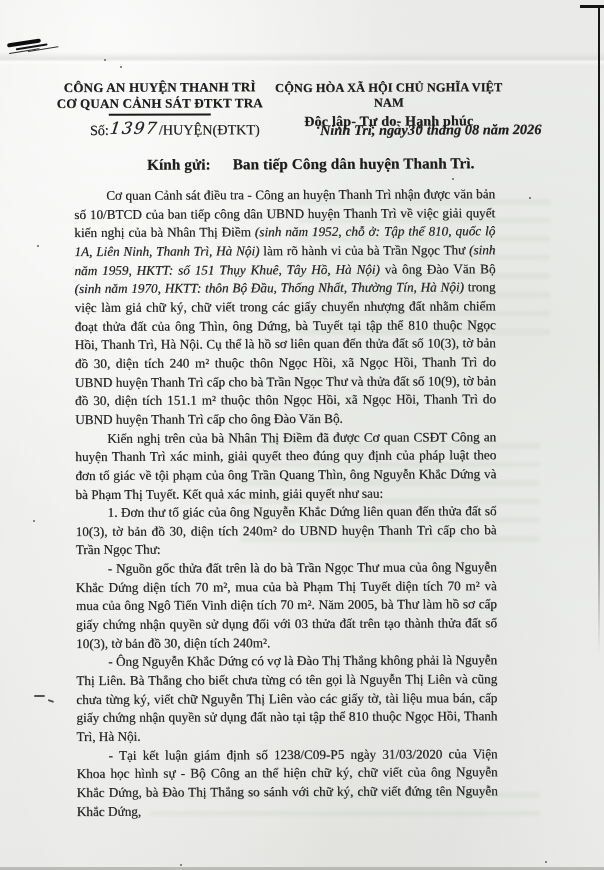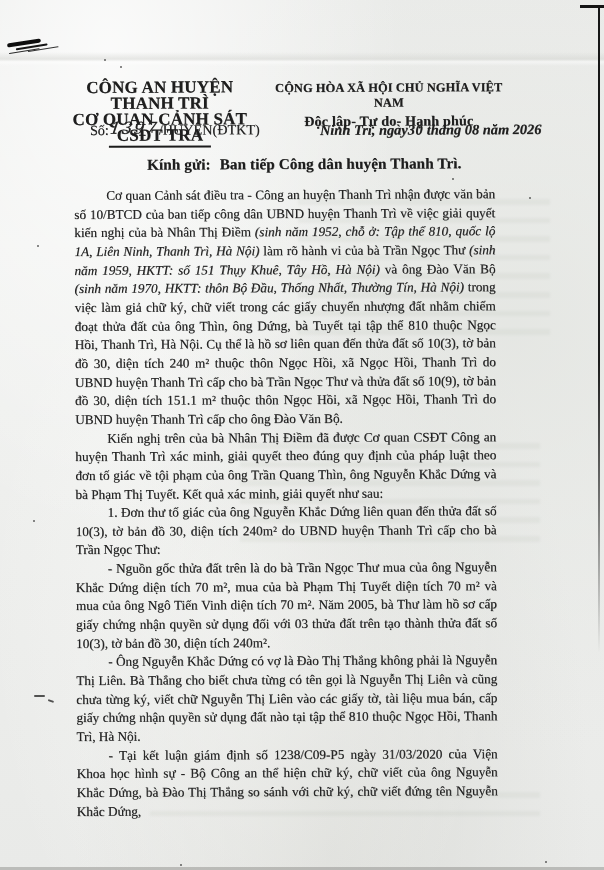--- a/index.html
+++ b/index.html
@@ -15,35 +15,35 @@
       radial-gradient(ellipse at 85% 38%, rgba(226,228,224,.8), transparent 55%),
       radial-gradient(ellipse at 40% 70%, rgba(252,252,250,.5), transparent 50%),
       radial-gradient(ellipse at 55% 98%, rgba(219,220,216,.9), transparent 55%),
       linear-gradient(180deg,#ebecea 0%,#f1f2f0 28%,#edeeec 65%,#e9eae8 100%);
   }
   .tilt{position:absolute;inset:0;transform:rotate(-0.25deg);transform-origin:50% 45%;}
   .sheet *{text-shadow:0.35px 0.25px 0.35px rgba(25,25,25,0.55);}
 
   
   .hdr-left{position:absolute;left:55px;top:79px;width:212px;text-align:center;
-    font-weight:bold;font-size:17px;line-height:16px;letter-spacing:.2px;color:#1e1e1e;}
+    font-weight:bold;font-size:13px;line-height:16px;letter-spacing:.2px;color:#1e1e1e;}
   .hdr-left .rule{width:102px;height:2px;background:#1b1b1b;margin:2px auto 0;text-shadow:none;}
   .hdr-right{position:absolute;left:260px;top:81px;width:260px;text-align:center;
     font-weight:bold;color:#1e1e1e;}
   .hdr-right .motto1{font-size:12.4px;letter-spacing:.1px;}
   .hdr-right .motto2{font-size:14px;margin-top:3px;letter-spacing:.2px;}
   .doc-no{position:absolute;left:91px;top:119px;font-size:14.2px;color:#222;}
   .doc-no .hand{display:inline-block;font-family:"DejaVu Serif",serif;font-style:italic;
     font-size:16.5px;letter-spacing:1.5px;transform:skewX(-8deg) translateY(-1px);margin:0 1px 0 1px;}
   .dateline{position:absolute;left:321px;top:122px;font-size:14.4px;font-style:italic;
     font-weight:bold;color:#1f1f1f;}
   .dateline .day{letter-spacing:.5px;}
   .salutation{position:absolute;left:148px;top:155px;font-size:15.2px;color:#1d1d1d;
     font-weight:bold;letter-spacing:.1px;}
-  .salutation .label{margin-right:9px;}
+  .salutation .label{margin-right:22px;}
 
   
   .body{position:absolute;left:75px;top:186px;width:421px;font-size:13.2px;
     line-height:18.65px;text-align:justify;color:#242424;}
   .body p{margin:0;text-indent:32px;}
   .it{font-style:italic;}
 
   
   .artifact{position:absolute;text-shadow:none;}
   .edge-right{right:4px;top:5px;width:2.5px;height:648px;
@@ -81,21 +81,21 @@
   <div class="artifact speck" style="left:180px;top:864px;"></div>
   <div class="artifact speck" style="left:545px;top:861px;"></div>
   <div class="artifact penmark" style="left:34px;top:695px;width:11px;"></div>
   <div class="artifact penmark" style="left:48px;top:700px;width:6px;transform:rotate(18deg);"></div>
   <div class="artifact bottom-strip"></div>
 
   <div class="tilt">
 
     <div class="hdr-left">
       <div>CÔNG AN HUYỆN THANH TRÌ</div>
-      <div>CƠ QUAN CẢNH SÁT CSĐT TRA</div>
+      <div>CƠ QUAN CẢNH SÁT ĐTKT TRA</div>
       <div class="rule"></div>
     </div>
 
     <div class="hdr-right">
       <div class="motto1">CỘNG HÒA XÃ HỘI CHỦ NGHĨA VIỆT NAM</div>
       <div class="motto2">Độc lập- Tự do- Hạnh phúc</div>
     </div>
 
     <div class="doc-no"><span>Số:</span><span class="hand">1397</span><span>/HUYỆN(ĐTKT)</span></div>
 

